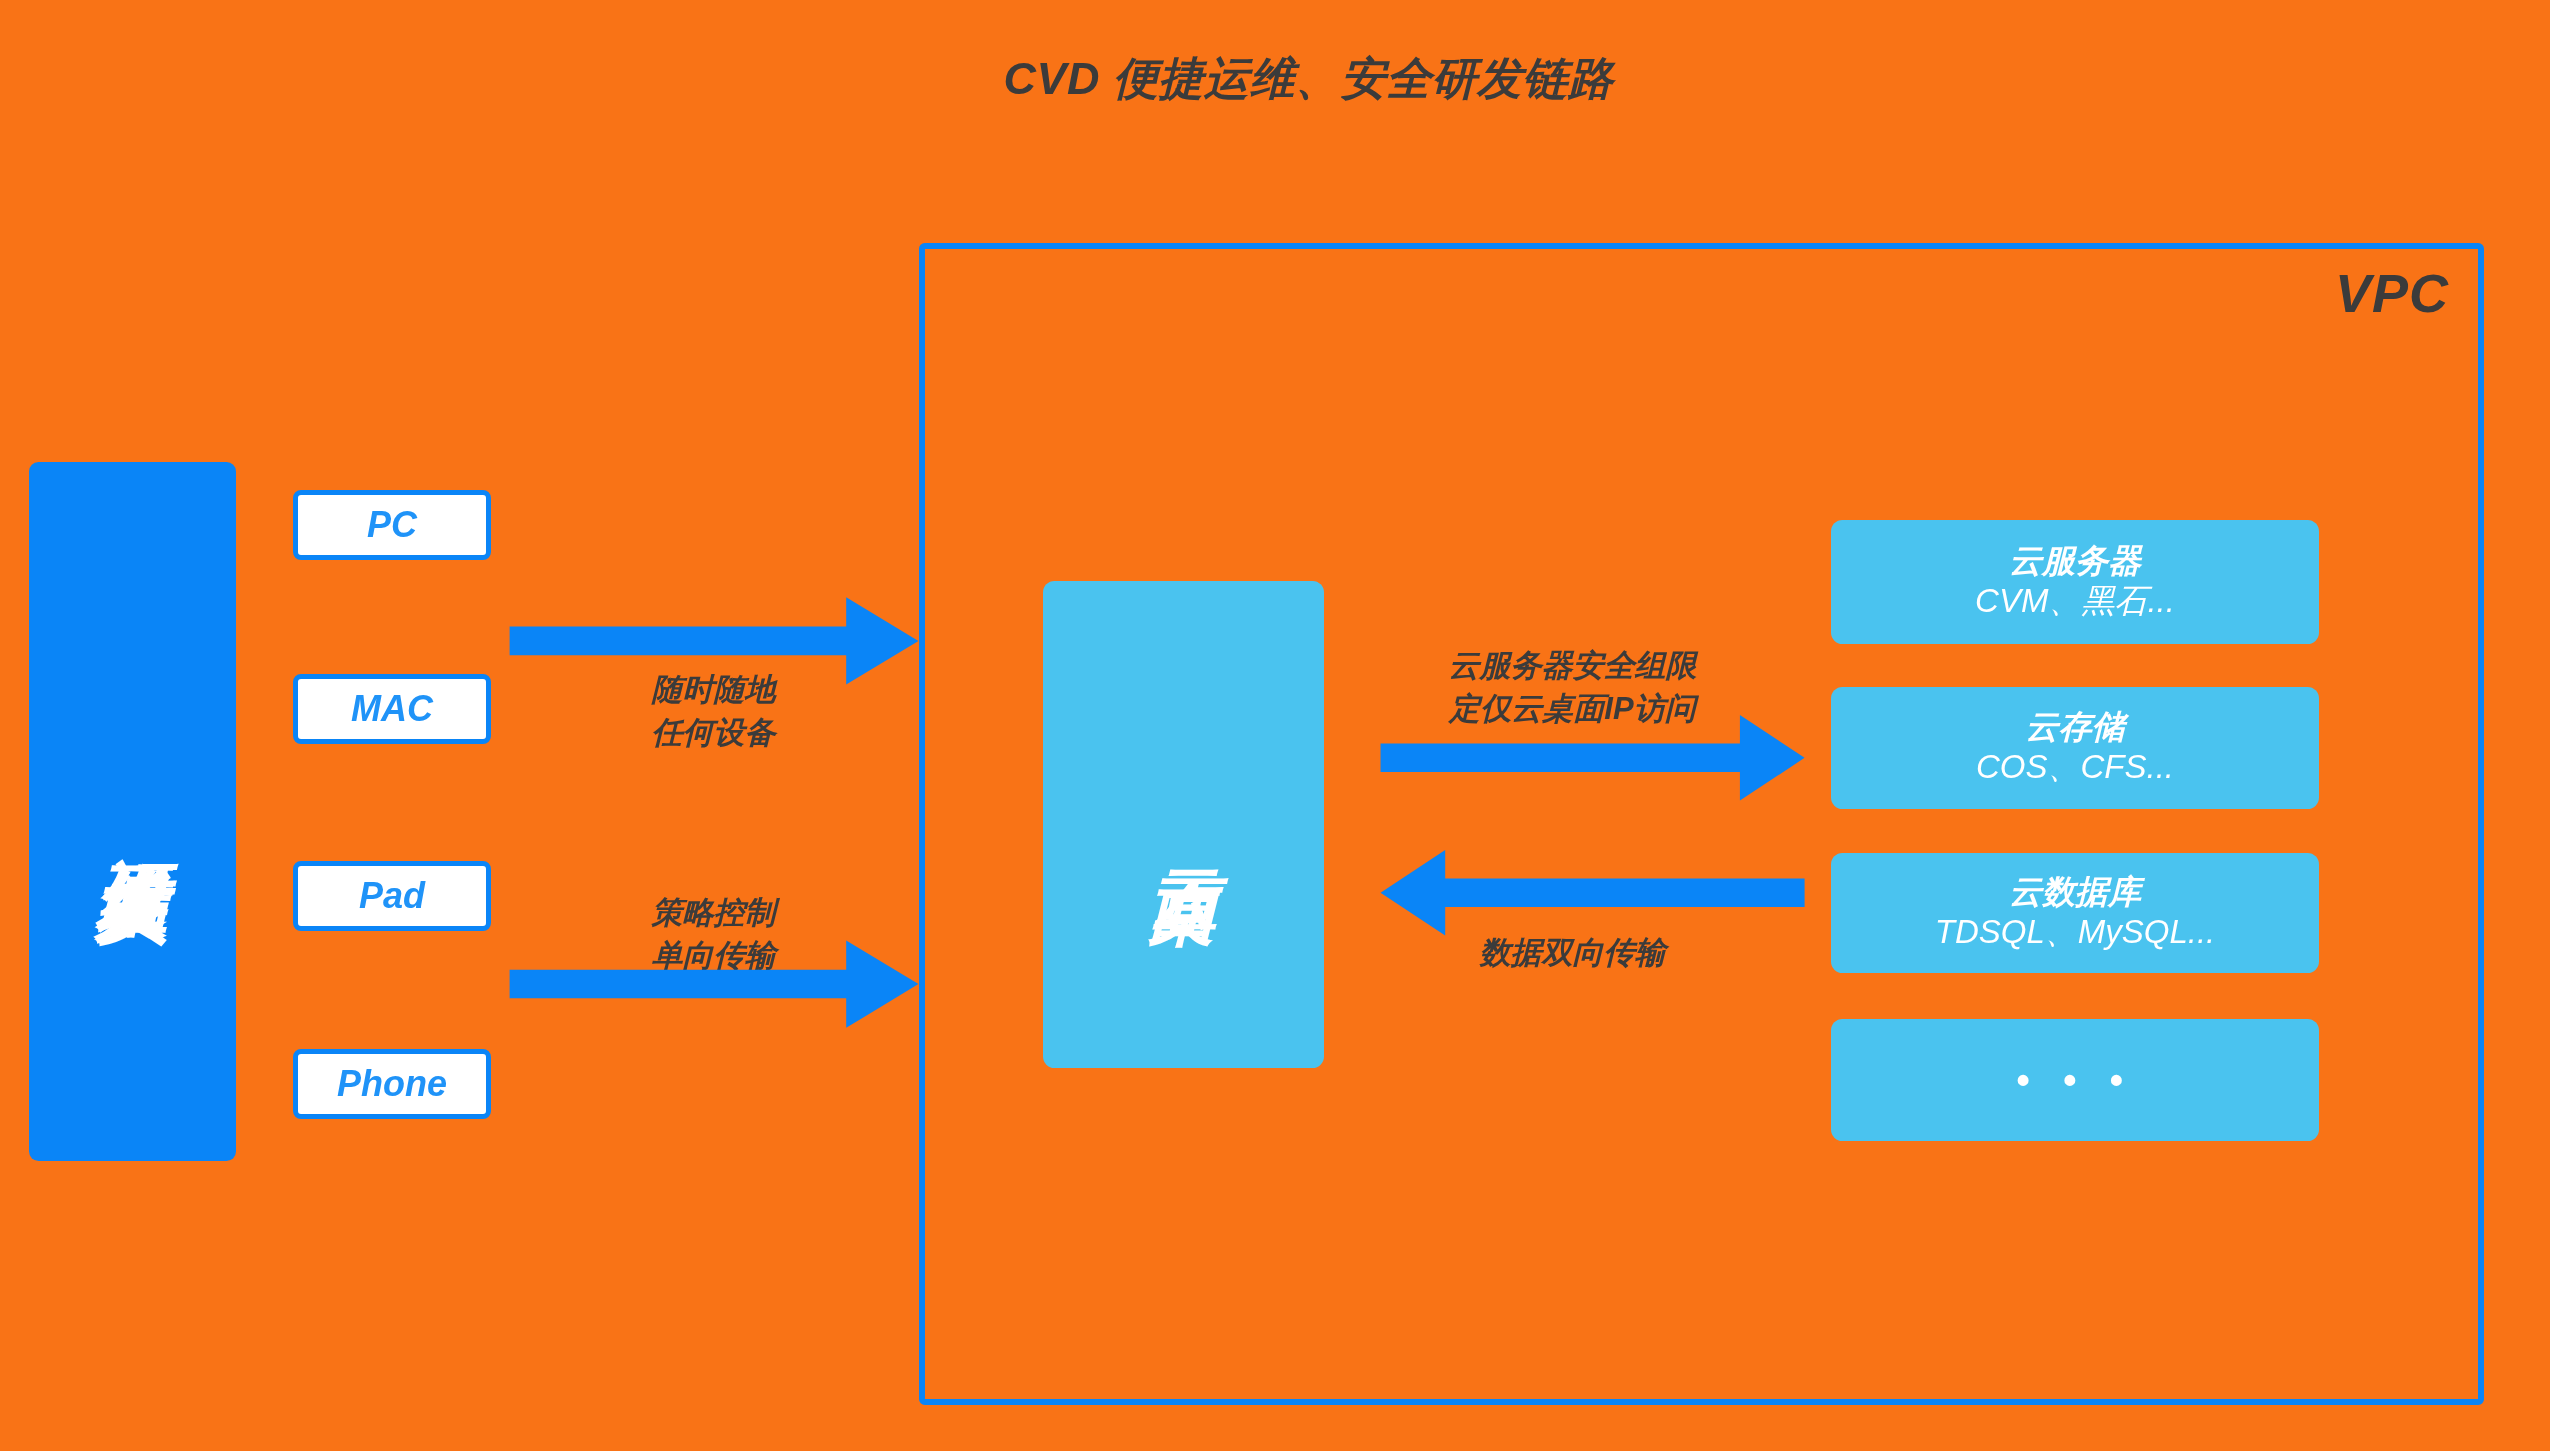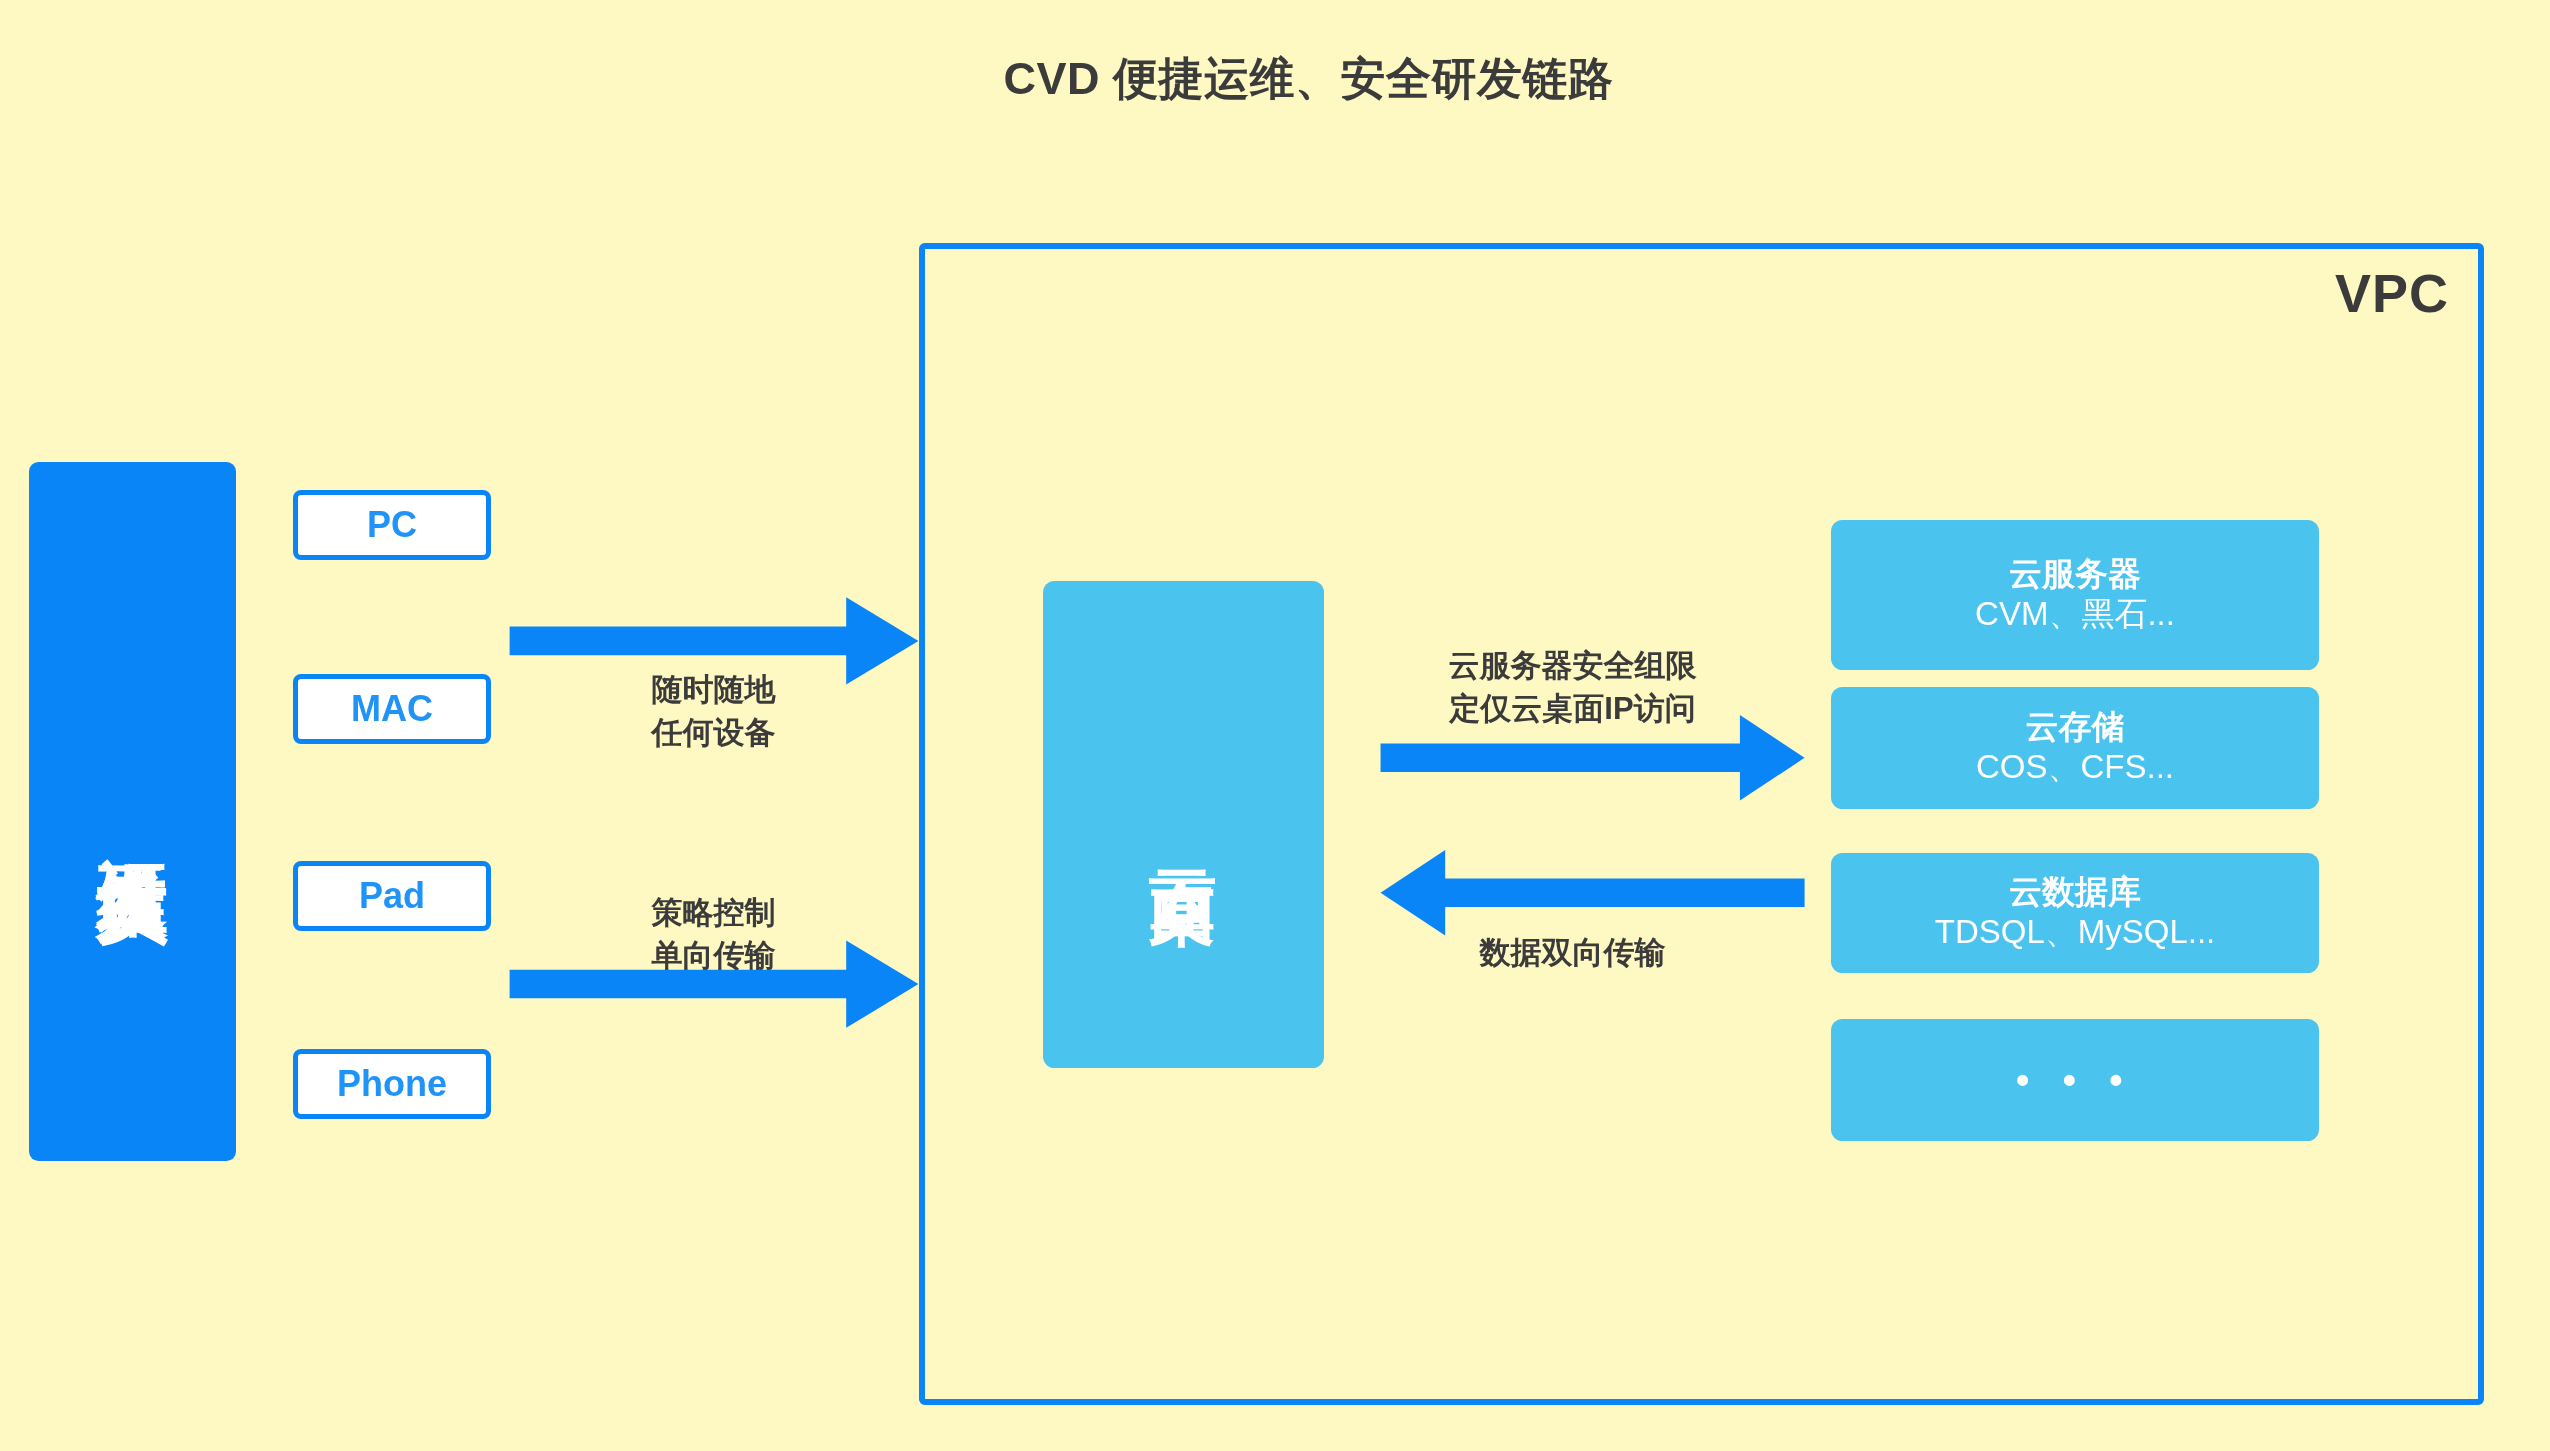--- a/index.html
+++ b/index.html
@@ -7,22 +7,23 @@
     padding: 0;
     background: #ffffff;
   }
   body {
     font-family: "Liberation Sans", "DejaVu Sans", sans-serif;
   }
   #canvas {
     position: relative;
     width: 2550px;
     height: 1451px;
-    background: #fef9c3;
+    background: #f97316;
     overflow: hidden;
+    font-style: italic;
   }
 
   
   #diagram-title {
     position: absolute;
     left: 0;
     top: 49px;
     width: 2550px;
     text-align: center;
     font-size: 45px;
@@ -176,21 +177,21 @@
   .service-title {
     font-size: 33px;
     font-weight: bold;
     line-height: 1.18;
   }
   .service-sub {
     font-size: 33px;
     font-weight: normal;
     line-height: 1.22;
   }
-  #service-cvm   { top: 520px;  height: 150px; }
+  #service-cvm   { top: 520px;  height: 124px; }
   #service-cos   { top: 687px;  height: 122px; text-align: center; }
   #service-db    { top: 853px;  height: 120px; }
   #service-more  { top: 1019px; height: 122px; }
   .service-dots {
     font-size: 38px;
     font-weight: bold;
     letter-spacing: 11.4px;
     line-height: 1;
   }
 </style>

